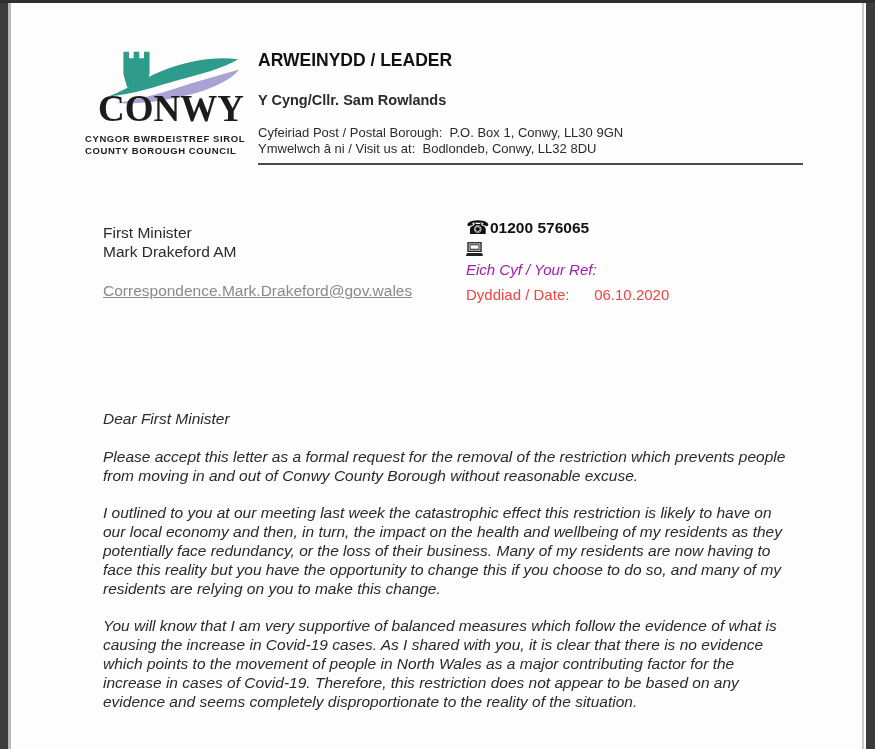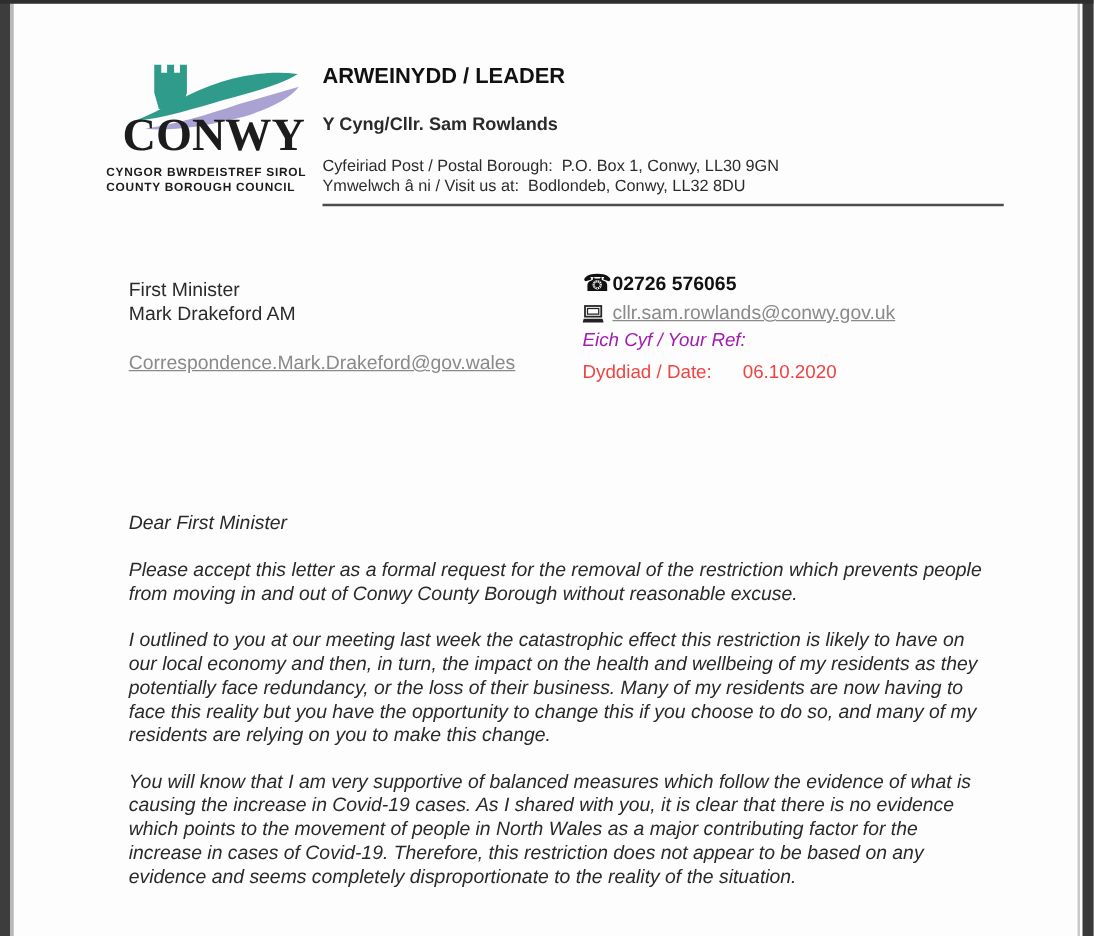--- a/index.html
+++ b/index.html
@@ -101,31 +101,30 @@
     <div>First Minister</div>
     <div>Mark Drakeford AM</div>
     <a class="recipient-email" href="#">Correspondence.Mark.Drakeford@gov.wales</a>
   </div>
 
   <div class="contact">
     <div class="c-row">
       <span class="c-icon">
           <span class="phone-glyph">☎</span>
         </span>
-      <span class="c-phone">02726 576065</span>
+      <span class="c-phone">01200 576065</span>
     </div>
     <div class="c-row">
       <span class="c-icon">
         <svg width="17" height="15" viewBox="0 0 17 15" xmlns="http://www.w3.org/2000/svg">
           <rect x="2" y="0.8" width="13" height="8.5" fill="none" stroke="#222" stroke-width="1.4"></rect>
           <rect x="4" y="2.8" width="9" height="4.5" fill="none" stroke="#222" stroke-width="1"></rect>
           <path d="M1 11 h15 l1 3 h-17 z" fill="#222"></path>
         </svg>
       </span>
-      <a class="c-email" href="#">cllr.sam.rowlands@conwy.gov.uk</a>
     </div>
     <div class="c-plain">Eich Cyf / Your Ref:</div>
     <div class="c-date">
       <span class="lbl">Dyddiad / Date:</span>
       <span>06.10.2020</span>
     </div>
   </div>
 
   <div class="body">
     <p class="salutation">Dear First Minister</p>

